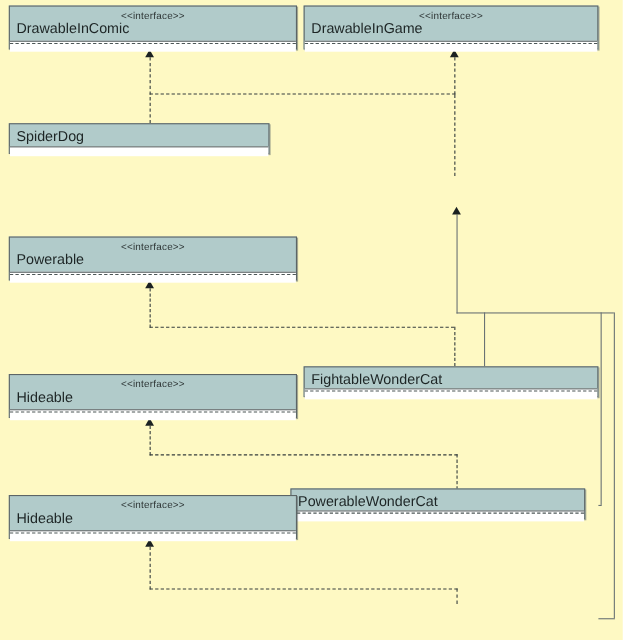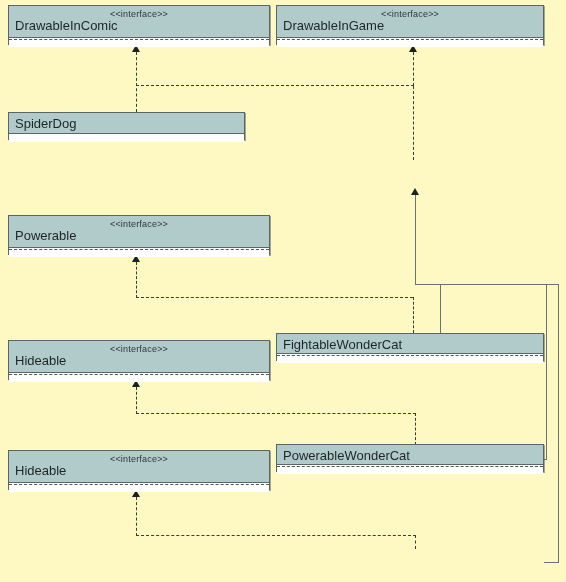--- a/index.html
+++ b/index.html
@@ -168,21 +168,21 @@
 
   <div class="uml-box" style="left:8px;top:340px;width:262px;height:40px;">
     <div class="uml-head with-stereo">
       <div class="uml-stereotype">&lt;&lt;interface&gt;&gt;</div>
       <div class="uml-name">Hideable</div>
     </div>
     <div class="uml-compartment" style="top:31px;height:9px;"></div>
     <div class="uml-sep" style="top:33px;"></div>
   </div>
 
-  <div class="uml-box" style="left:276px;top:444px;width:268px;height:28px;text-align:right;">
+  <div class="uml-box" style="left:264px;top:444px;width:268px;height:28px;text-align:right;">
     <div class="uml-head no-stereo">
       <div class="uml-name">PowerableWonderCat</div>
     </div>
     <div class="uml-compartment" style="top:19px;height:9px;"></div>
     <div class="uml-sep" style="top:21px;"></div>
   </div>
 
   <div class="uml-box" style="left:8px;top:450px;width:262px;height:40px;">
     <div class="uml-head with-stereo">
       <div class="uml-stereotype">&lt;&lt;interface&gt;&gt;</div>

